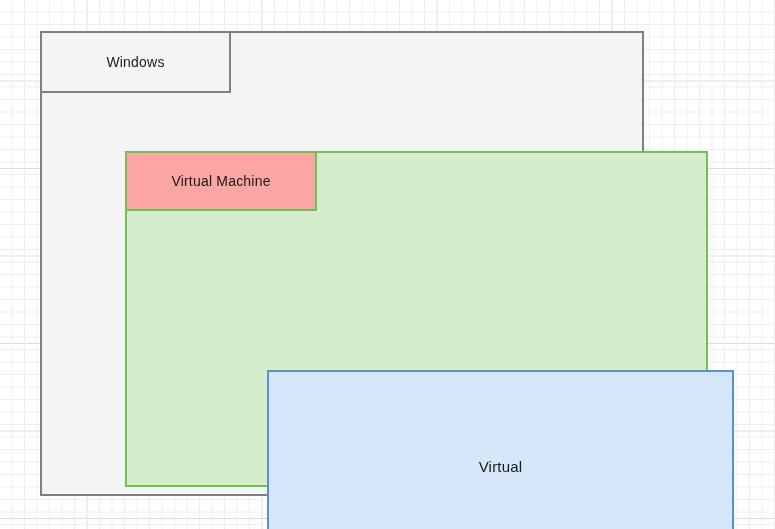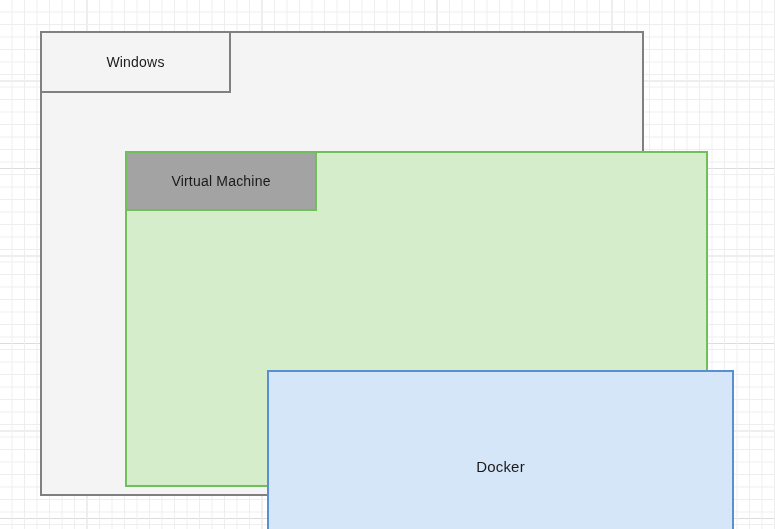--- a/index.html
+++ b/index.html
@@ -77,21 +77,21 @@
     border: 2px solid #6fbf5b;
   }
   #vm-label-box {
     position: absolute;
     left: -2px;
     top: -2px;
     width: 192px;
     height: 60px;
     box-sizing: border-box;
     border: 2px solid #6fbf5b;
-    background: #a3a3a3;
+    background: #fca5a5;
     display: flex;
     align-items: center;
     justify-content: center;
   }
   #vm-label-box .lbl {
     font-size: 14px;
     color: #1a1a1a;
     letter-spacing: 0.2px;
   }
 
@@ -134,19 +134,19 @@
     <div id="windows-label-box">
       <span class="lbl">Windows</span>
     </div>
 
     <div class="box" id="vm-box">
       <div id="vm-label-box">
         <span class="lbl">Virtual Machine</span>
       </div>
 
       <div class="box" id="docker-box">
-        <span class="lbl">Docker</span>
+        <span class="lbl">Virtual</span>
       </div>
     </div>
   </div>
 
 
 </div>
 
 </body></html>

